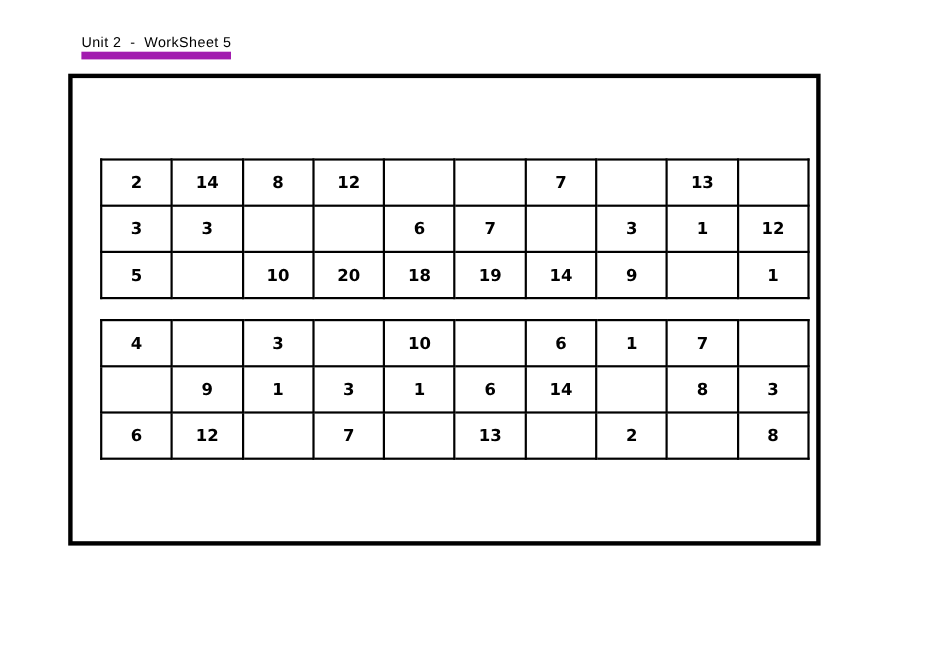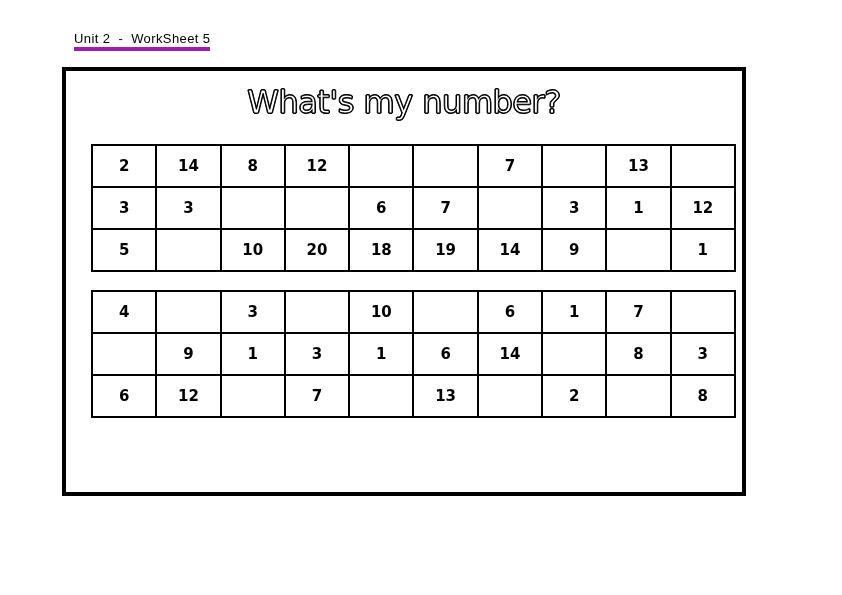--- a/index.html
+++ b/index.html
@@ -20,21 +20,21 @@
   
   #worksheet-header {
     position: absolute;
     left: 74px;
     top: 31px;
     font-size: 13px;
     font-family: "Liberation Sans", sans-serif;
     letter-spacing: 0.4px;
     white-space: pre;
     color: #000;
-    border-bottom: 4px solid #a21caf;
+    border-bottom: 7px solid #a21caf;
     padding-bottom: 1px;
     line-height: 15px;
   }
 
   
   #sheet-frame {
     position: absolute;
     left: 62px;
     top: 67px;
     width: 684px;
@@ -101,21 +101,20 @@
     color: #000;
   }
 </style>
 </head>
 <body>
 
 <div id="worksheet-header">Unit 2  -  WorkSheet 5</div>
 
 <div id="sheet-frame">
 
-  <div id="sheet-title" class="outline-text">What's my number?</div>
 
   <table class="number-grid" id="number-grid-1">
     <tbody>
       <tr>
         <td>2</td>
         <td>14</td>
         <td>8</td>
         <td>12</td>
         <td></td>
         <td></td>

